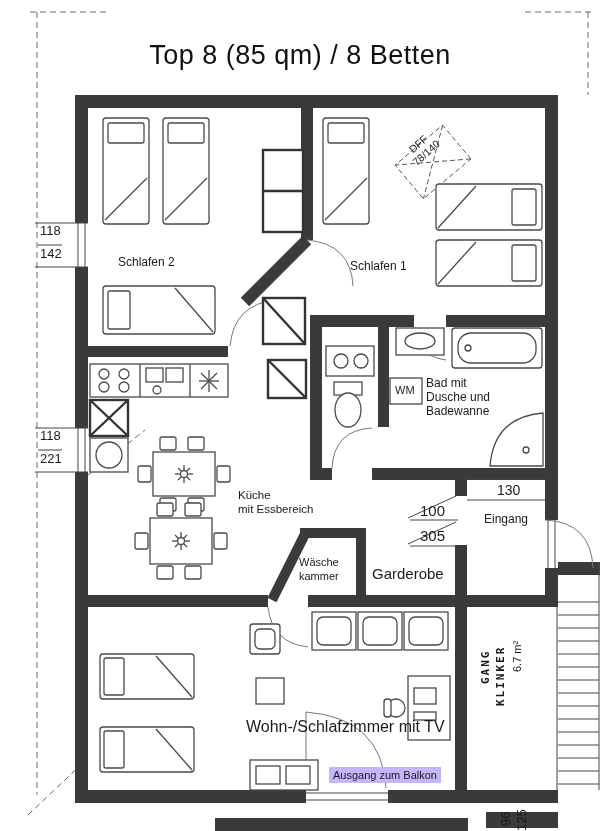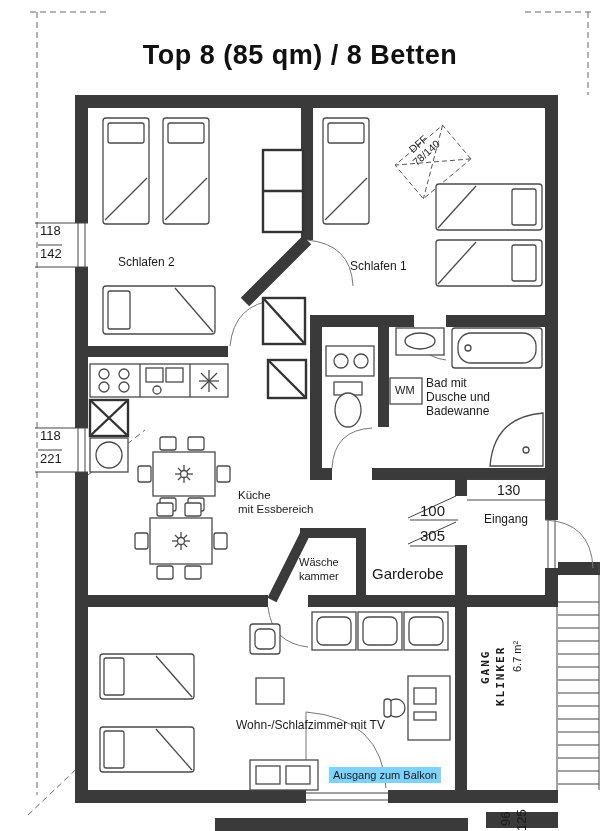--- a/index.html
+++ b/index.html
@@ -3,33 +3,33 @@
 <meta charset="utf-8">
 <style>
   html,body { margin:0; padding:0; background:#ffffff; }
   .canvas {
     position:relative; width:600px; height:831px; background:#fff;
     font-family:"Liberation Sans", sans-serif; overflow:hidden;
   }
   .plan-svg { position:absolute; left:0; top:0; }
   .title {
     position:absolute; left:0; right:0; top:40px; text-align:center;
-    font-size:27px; color:#111; letter-spacing:.5px; font-weight:700;
+    font-size:27px; color:#111; letter-spacing:.5px; font-weight:400;
   }
   .lbl { position:absolute; color:#1a1a1a; white-space:nowrap; }
   .rot { transform:rotate(-90deg); transform-origin:0 0; }
   .mono { font-family:"DejaVu Sans Mono", monospace; font-weight:bold; letter-spacing:2px; }
   .walls rect { fill:#3a3a3a; }
   .furn  { fill:#ffffff; stroke:#4a4a4a; stroke-width:1.3; }
   .furn2 { fill:#ffffff; stroke:#333333; stroke-width:2.4; }
   .thin  { stroke:#444; stroke-width:1; fill:none; }
   .door  { stroke:#777; stroke-width:1; fill:none; }
   .dash  { stroke:#666; stroke-width:1; fill:none; stroke-dasharray:6 4; }
   .dash2 { stroke:#555; stroke-width:1; fill:none; stroke-dasharray:5 3; }
-  .whitebox { background:#7dd3fc; padding:2px 4px; }
+  .whitebox { background:#c4b5fd; padding:2px 4px; }
 </style>
 </head>
 <body>
 
 <div class="canvas">
 
   <svg class="plan-svg" width="600" height="831" viewBox="0 0 600 831">
 
     <g>
       <path class="dash" d="M30 12 H107"></path>
@@ -291,21 +291,21 @@
     <div>kammer</div>
   </div>
 
   <div class="lbl" style="left:372px;top:565px;font-size:15px">Garderobe</div>
   <div class="lbl" style="left:484px;top:512px;font-size:12px">Eingang</div>
 
   <div class="lbl" style="left:497px;top:482px;font-size:14px">130</div>
   <div class="lbl" style="left:420px;top:502px;font-size:15px">100</div>
   <div class="lbl" style="left:420px;top:527px;font-size:15px">305</div>
 
-  <div class="lbl" style="left:236px;top:718px;font-size:12px">Wohn-/Schlafzimmer mit TV</div>
+  <div class="lbl" style="left:246px;top:718px;font-size:16px">Wohn-/Schlafzimmer mit TV</div>
   <div class="lbl whitebox" style="left:329px;top:767px;font-size:11px">Ausgang zum Balkon</div>
 
   <div class="lbl rot mono" style="left:479px;top:684px;font-size:11px">GANG</div>
   <div class="lbl rot mono" style="left:494px;top:706px;font-size:11px">KLINKER</div>
   <div class="lbl rot" style="left:511px;top:672px;font-size:11px">6.7 m²</div>
 
   <div class="lbl" style="left:402px;top:150px;font-size:10.5px;line-height:12px;transform:rotate(-42deg);transform-origin:0 0;text-align:center">
     <div>DFF</div>
     <div>78/140</div>
   </div>

